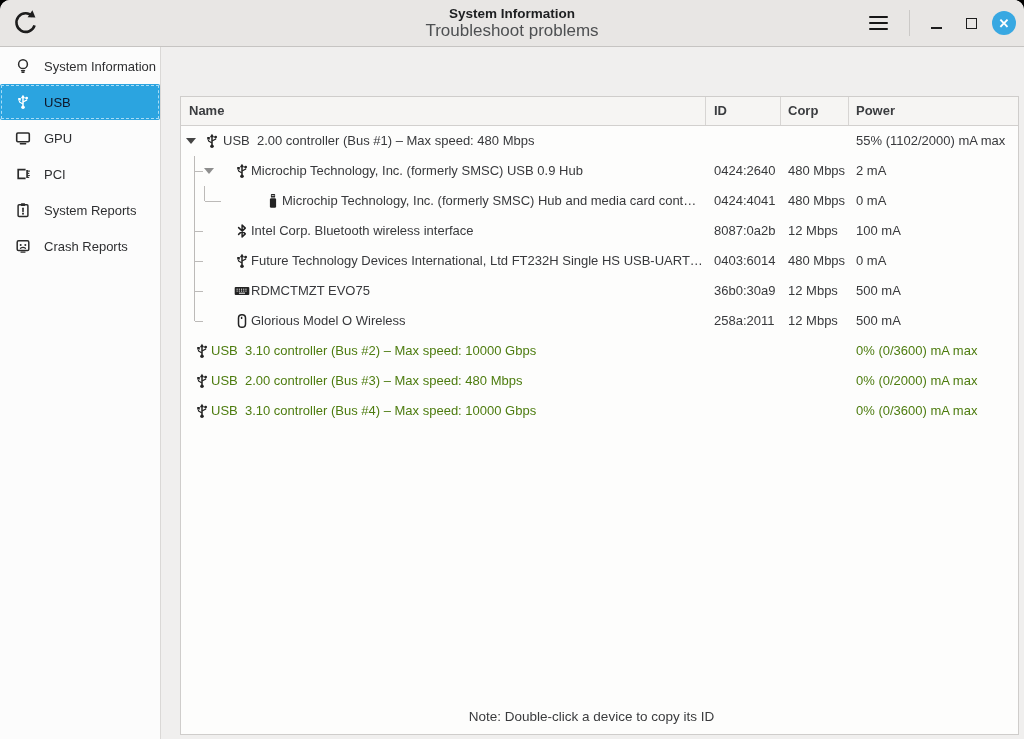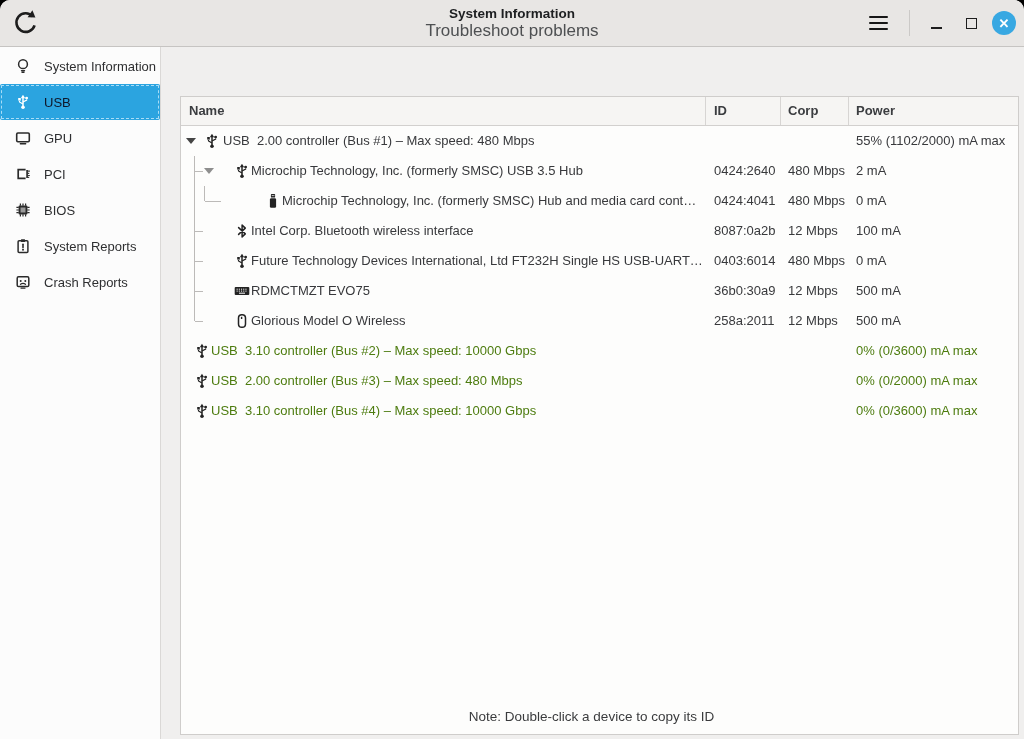--- a/index.html
+++ b/index.html
@@ -122,32 +122,20 @@
             <path d="M10.6 3.7 H3.2 V12.3 H10.6" fill="none" stroke="currentColor" stroke-width="1.7"></path>
             <path d="M12.1 4 V12" stroke="currentColor" stroke-width="1.7"></path>
             <path d="M13.1 5.1 h1.7 M13.1 7.4 h1.1 M13.1 9.5 h1.7 M13.1 11.3 h1.1" stroke="currentColor" stroke-width="1.2"></path>
           </svg>
         </span>
         <span>PCI</span>
       </div>
       <div class="side-item">
         <span class="sicon">
           <svg viewBox="0 0 16 16">
-            <g stroke="currentColor" stroke-width="1.2">
-              <path d="M5.4 1.4 v2.4 M8 1.4 v2.4 M10.6 1.4 v2.4 M5.4 12.2 v2.4 M8 12.2 v2.4 M10.6 12.2 v2.4 M1.4 5.4 h2.4 M1.4 8 h2.4 M1.4 10.6 h2.4 M12.2 5.4 h2.4 M12.2 8 h2.4 M12.2 10.6 h2.4"></path>
-            </g>
-            <rect x="3.6" y="3.6" width="8.8" height="8.8" rx="0.9" fill="currentColor"></rect>
-            <rect x="5.5" y="5.5" width="5" height="5" fill="#9a9a9a"></rect>
-          </svg>
-        </span>
-        <span>BIOS</span>
-      </div>
-      <div class="side-item">
-        <span class="sicon">
-          <svg viewBox="0 0 16 16">
             <rect x="3.1" y="2.7" width="9.8" height="11.9" rx="1" fill="none" stroke="currentColor" stroke-width="1.5"></rect>
             <rect x="5.9" y="1.3" width="4.2" height="2.6" rx="0.6" fill="currentColor"></rect>
             <path d="M8 6.2 v3.4" stroke="currentColor" stroke-width="1.6" stroke-linecap="round"></path>
             <circle cx="8" cy="11.7" r="1" fill="currentColor"></circle>
           </svg>
         </span>
         <span>System Reports</span>
       </div>
       <div class="side-item">
         <span class="sicon">
@@ -196,21 +184,21 @@
           <div class="trow"><span style="display: contents;"><i class="gv"></i><i class="gh"></i></span><i class="exp shade" style="left: 23px;"></i><span class="ricon" style="left: 53px;">
               <svg viewBox="0 0 16 16">
                 <path d="M8 0.8 L5.8 4.2 H10.2 Z" fill="currentColor"></path>
                 <line x1="8" y1="3.6" x2="8" y2="12.4" stroke="currentColor" stroke-width="1.5"></line>
                 <circle cx="8" cy="13.3" r="1.8" fill="currentColor"></circle>
                 <path d="M8 10 L4.5 7.9 V6.9" stroke="currentColor" stroke-width="1.2" fill="none"></path>
                 <rect x="3.2" y="4" width="2.6" height="2.6" fill="currentColor"></rect>
                 <path d="M8 8 L11.6 6.1 V5.5" stroke="currentColor" stroke-width="1.2" fill="none"></path>
                 <circle cx="11.6" cy="4.1" r="1.45" fill="currentColor"></circle>
               </svg>
-            </span><span class="c-name" style="left: 70px;">Microchip Technology, Inc. (formerly SMSC) USB 3.5 Hub</span><span class="c-id">0424:2640</span><span class="c-speed">480 Mbps</span><span class="c-power">2 mA</span></div>
+            </span><span class="c-name" style="left: 70px;">Microchip Technology, Inc. (formerly SMSC) USB 0.9 Hub</span><span class="c-id">0424:2640</span><span class="c-speed">480 Mbps</span><span class="c-power">2 mA</span></div>
           <div class="trow"><span style="display: contents;"><i class="gv"></i></span><span style="display: contents;"><i class="gv2"></i><i class="gh2"></i></span><span class="ricon" style="left: 84px;">
               <svg viewBox="0 0 16 16">
                 <rect x="5.9" y="1" width="4.2" height="3.6" rx="0.7" fill="currentColor"></rect>
                 <rect x="4.9" y="5.2" width="6.2" height="9.6" rx="1.3" fill="currentColor"></rect>
                 <rect x="6.8" y="2" width="0.9" height="1.1" fill="#fff"></rect>
                 <rect x="8.4" y="2" width="0.9" height="1.1" fill="#fff"></rect>
               </svg>
             </span><span class="c-name" style="left: 101px;">Microchip Technology, Inc. (formerly SMSC) Hub and media card cont…</span><span class="c-id">0424:4041</span><span class="c-speed">480 Mbps</span><span class="c-power">0 mA</span></div>
           <div class="trow"><span style="display: contents;"><i class="gv"></i><i class="gh"></i></span><span class="ricon" style="left: 53px;">
               <svg viewBox="0 0 16 16">

